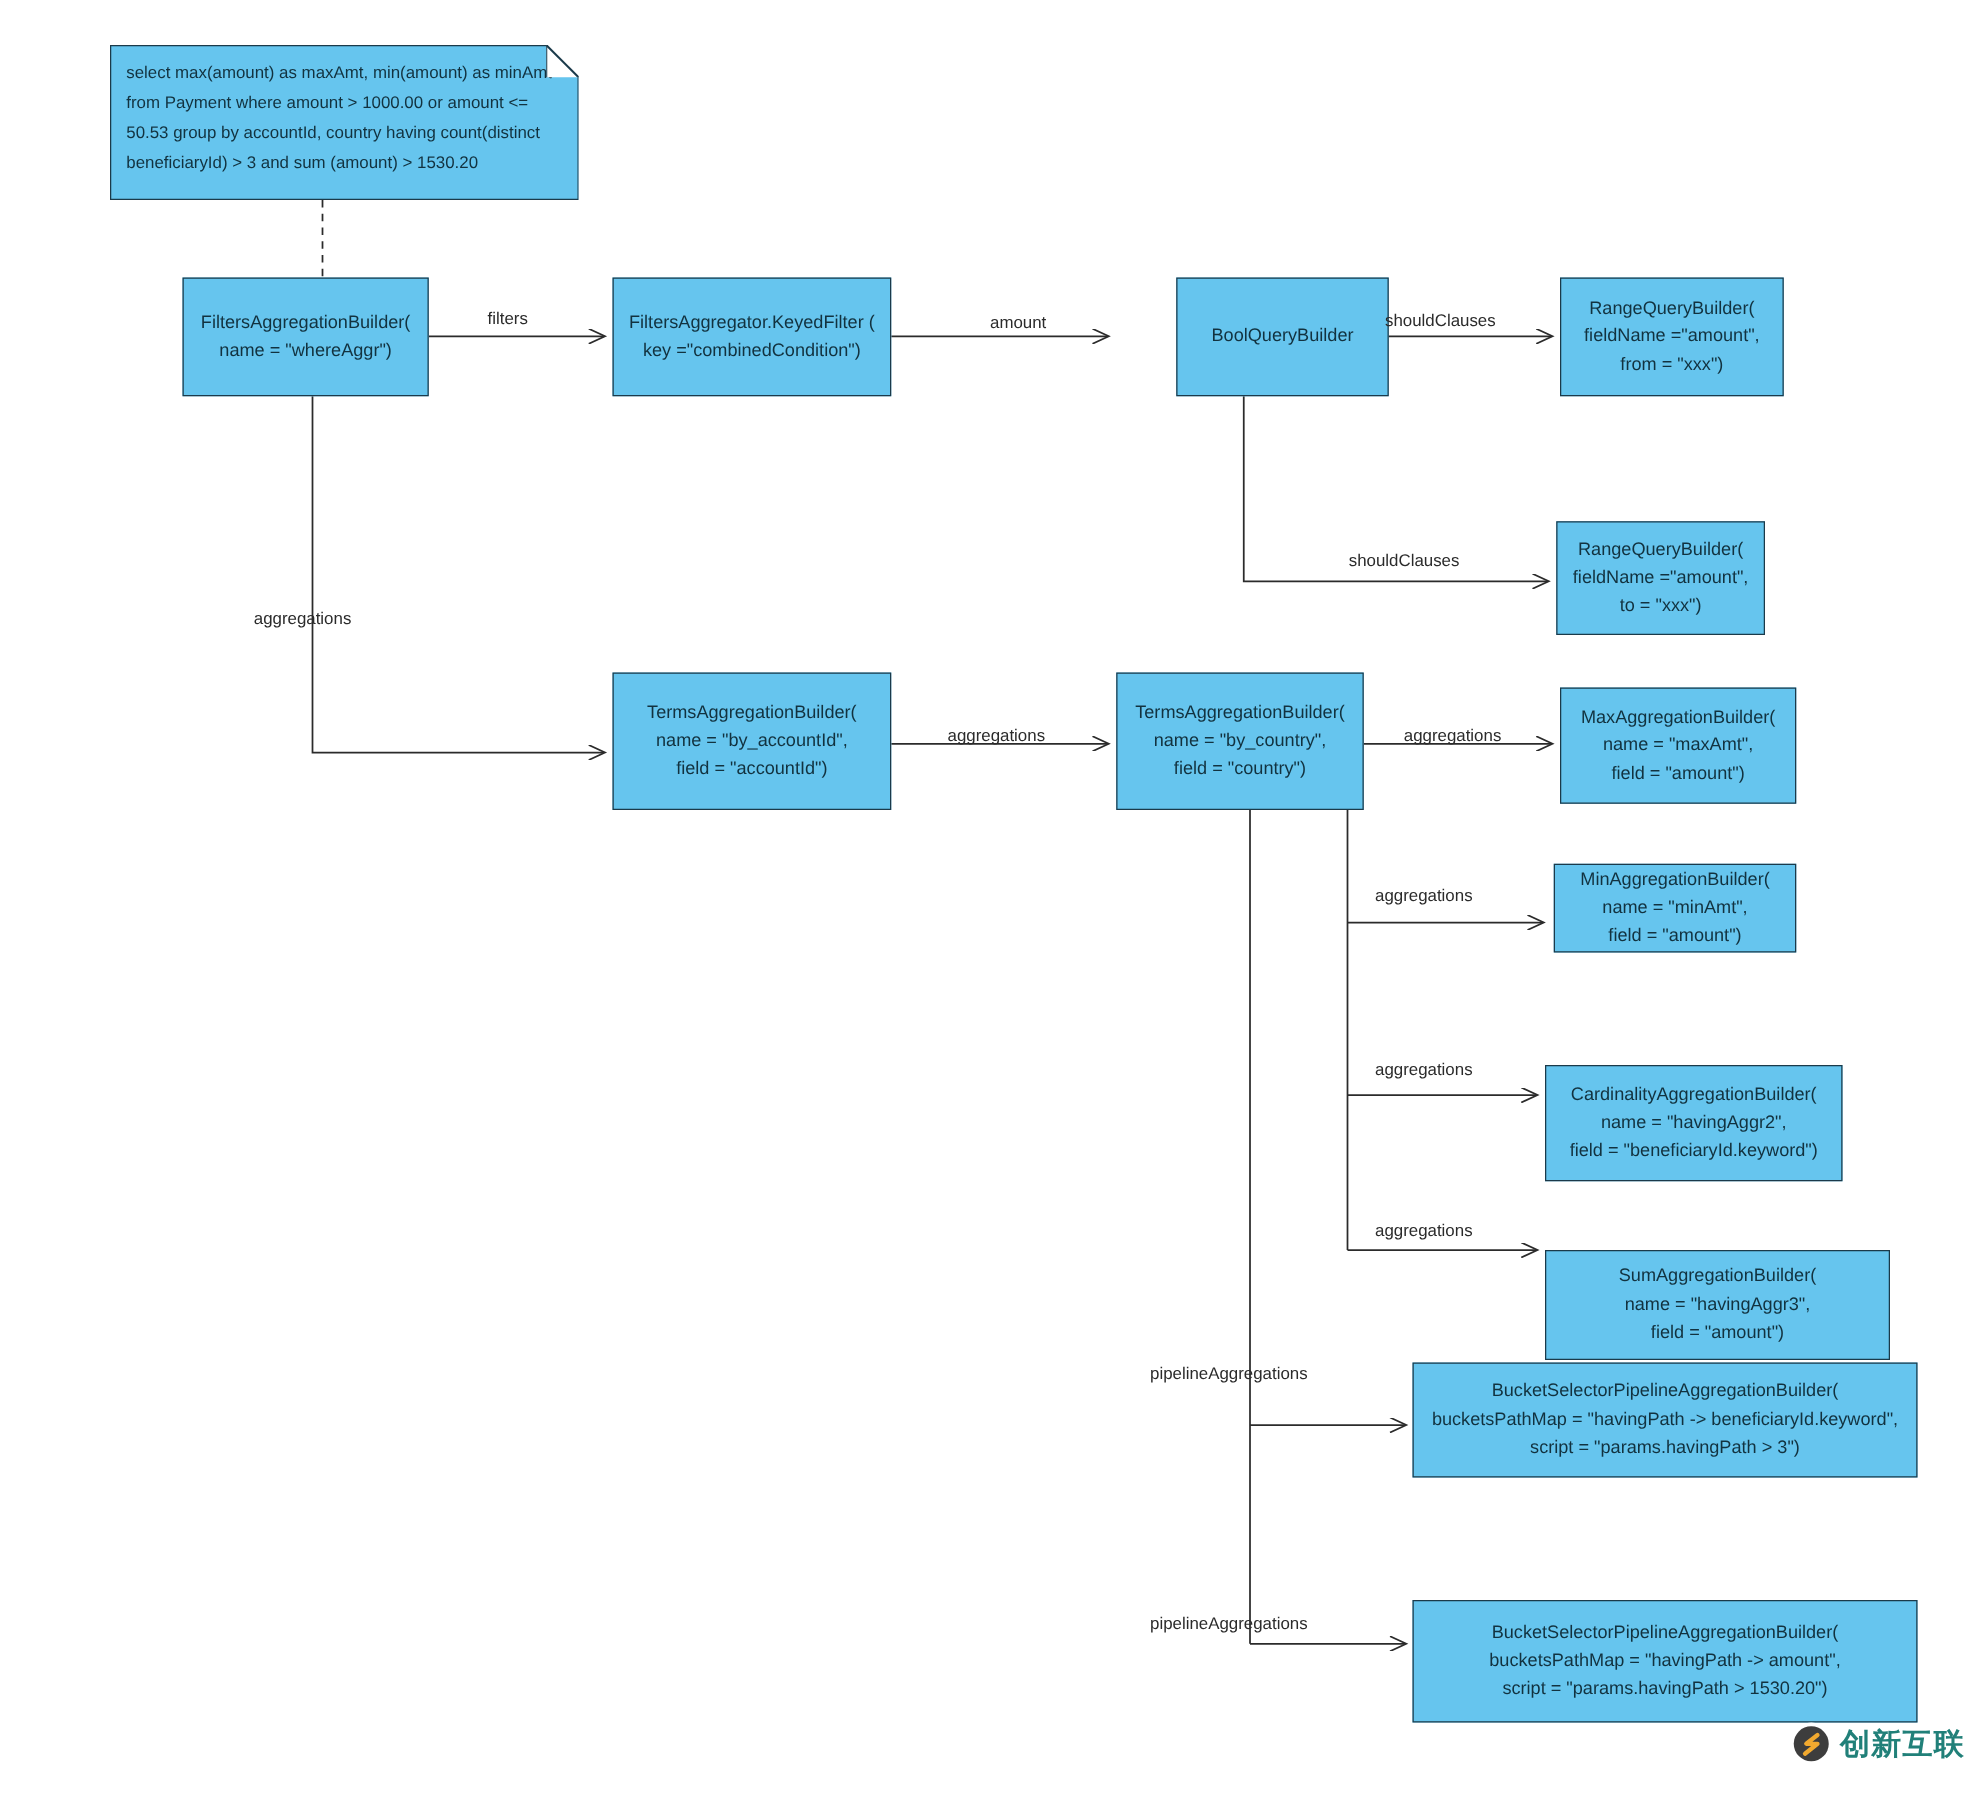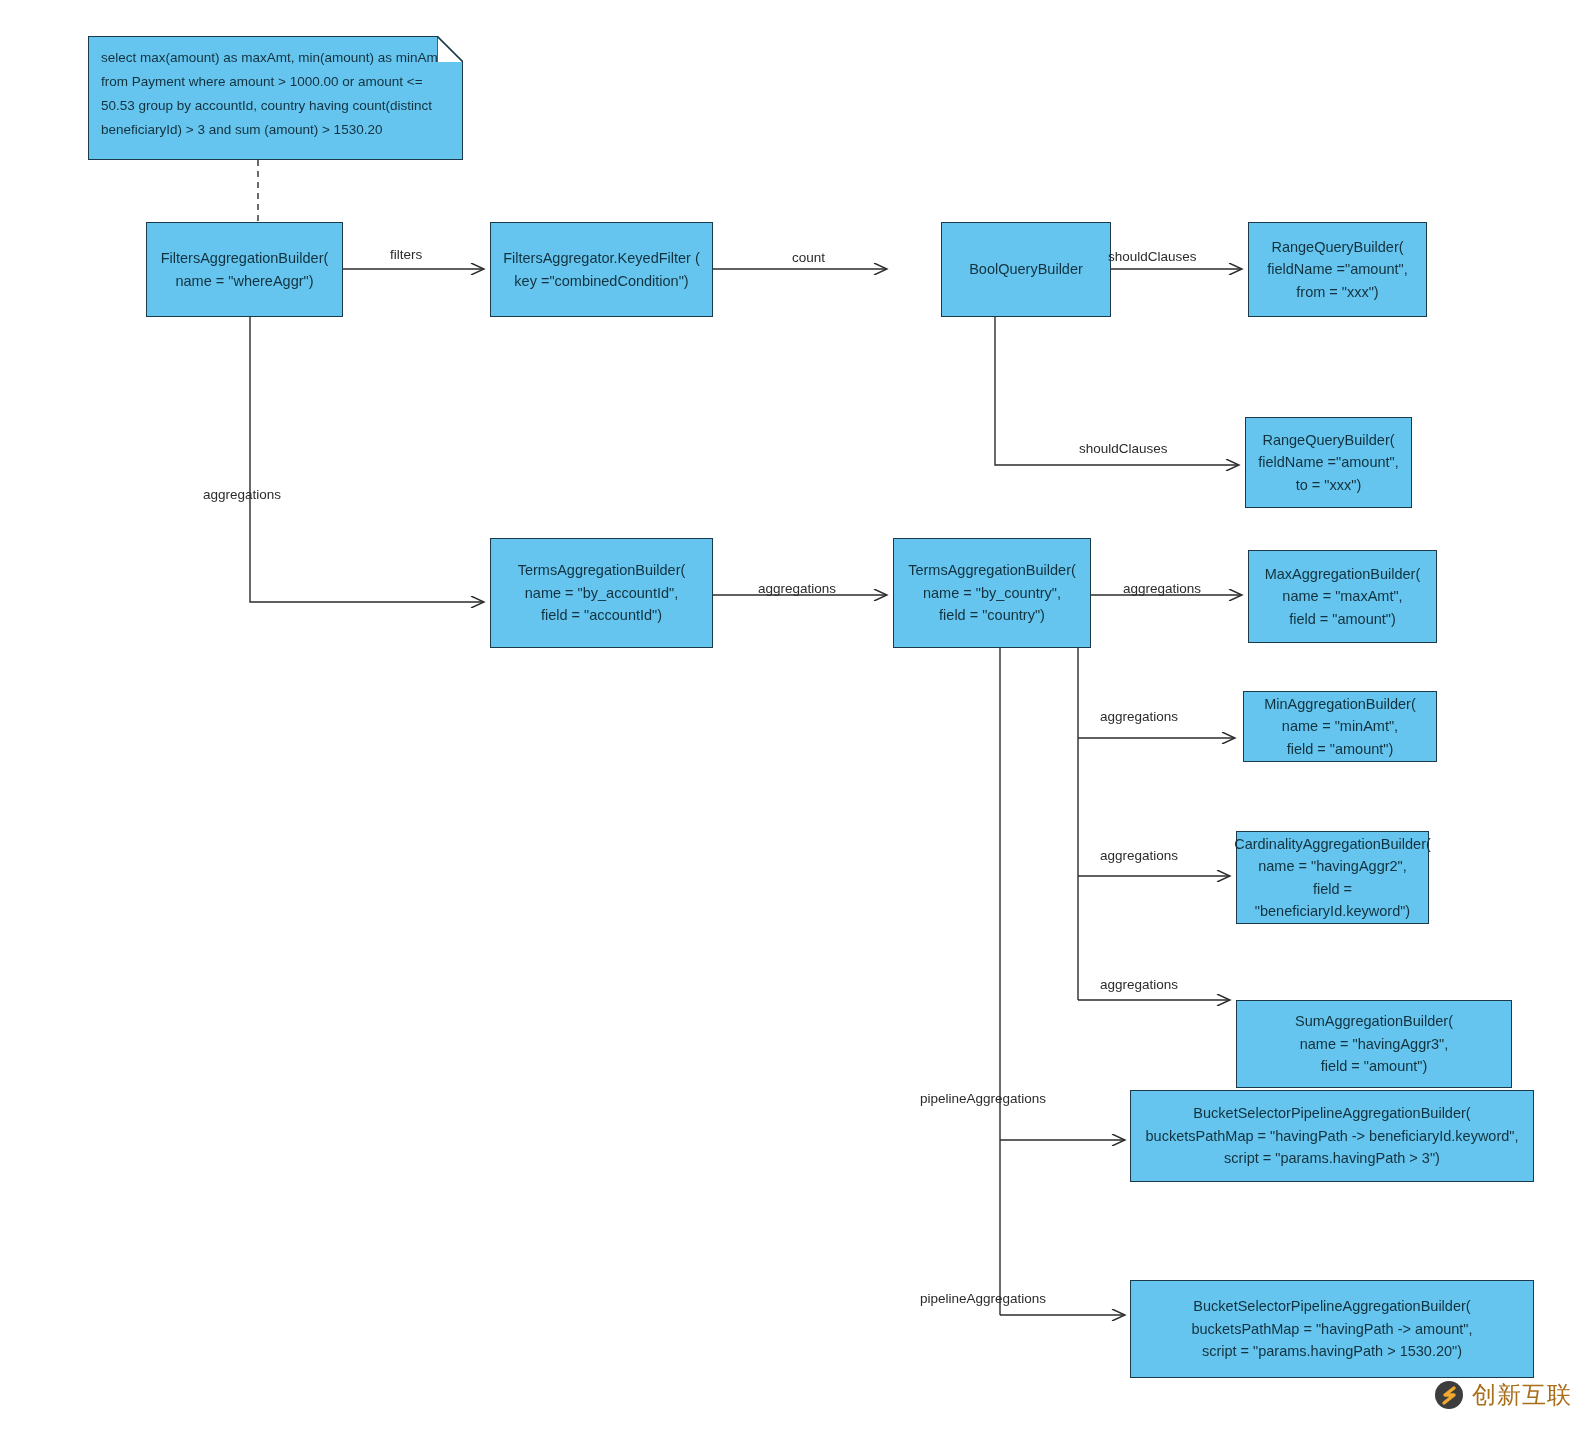--- a/index.html
+++ b/index.html
@@ -59,22 +59,22 @@
     opacity:.92;
   }
   .wm-logo{
     width:34px;height:34px;border-radius:50%;
     background:#ffffff;
     display:flex;align-items:center;justify-content:center;
     position:relative;
   }
   .wm-text{
     font-size:24px;
-    font-weight:normal;
-    color:#a16207;
+    font-weight:bold;
+    color:#0f766e;
     letter-spacing:1px;
     font-family:"DejaVu Sans",sans-serif;
   }
 </style>
 </head>
 <body>
 
 <div id="canvas">
 
   <svg class="wires" viewBox="0 0 1589 1434" xmlns="http://www.w3.org/2000/svg">
@@ -150,39 +150,39 @@
 field = "country")</div>
 
   <div class="node" style="left:1248px;top:550px;width:189px;height:93px;">MaxAggregationBuilder(
 name = "maxAmt",
 field = "amount")</div>
 
   <div class="node" style="left:1243px;top:691px;width:194px;height:71px;">MinAggregationBuilder(
 name = "minAmt",
 field = "amount")</div>
 
-  <div class="node" style="left:1236px;top:831px;width:193px;height:93px;">CardinalityAggregationBuilder(
+  <div class="node" style="left:1236px;top:852px;width:238px;height:93px;">CardinalityAggregationBuilder(
 name = "havingAggr2",
 field = "beneficiaryId.keyword")</div>
 
   <div class="node" style="left:1236px;top:1000px;width:276px;height:88px;">SumAggregationBuilder(
 name = "havingAggr3",
 field = "amount")</div>
 
   <div class="node big" style="left:1130px;top:1090px;width:404px;height:92px;">BucketSelectorPipelineAggregationBuilder(
 bucketsPathMap = "havingPath -&gt; beneficiaryId.keyword",
 script = "params.havingPath  &gt; 3")</div>
 
   <div class="node big" style="left:1130px;top:1280px;width:404px;height:98px;">BucketSelectorPipelineAggregationBuilder(
 bucketsPathMap = "havingPath -&gt; amount",
 script = "params.havingPath &gt; 1530.20")</div>
 
   <div class="elabel" style="left:390px;top:247px;">filters</div>
 
-  <div class="elabel" style="left:792px;top:250px;">count</div>
+  <div class="elabel" style="left:792px;top:250px;">amount</div>
 
   <div class="elabel" style="left:1108px;top:249px;">shouldClauses</div>
 
   <div class="elabel" style="left:1079px;top:441px;">shouldClauses</div>
 
   <div class="elabel" style="left:203px;top:487px;">aggregations</div>
 
   <div class="elabel" style="left:758px;top:581px;">aggregations</div>
 
   <div class="elabel" style="left:1123px;top:581px;">aggregations</div>

